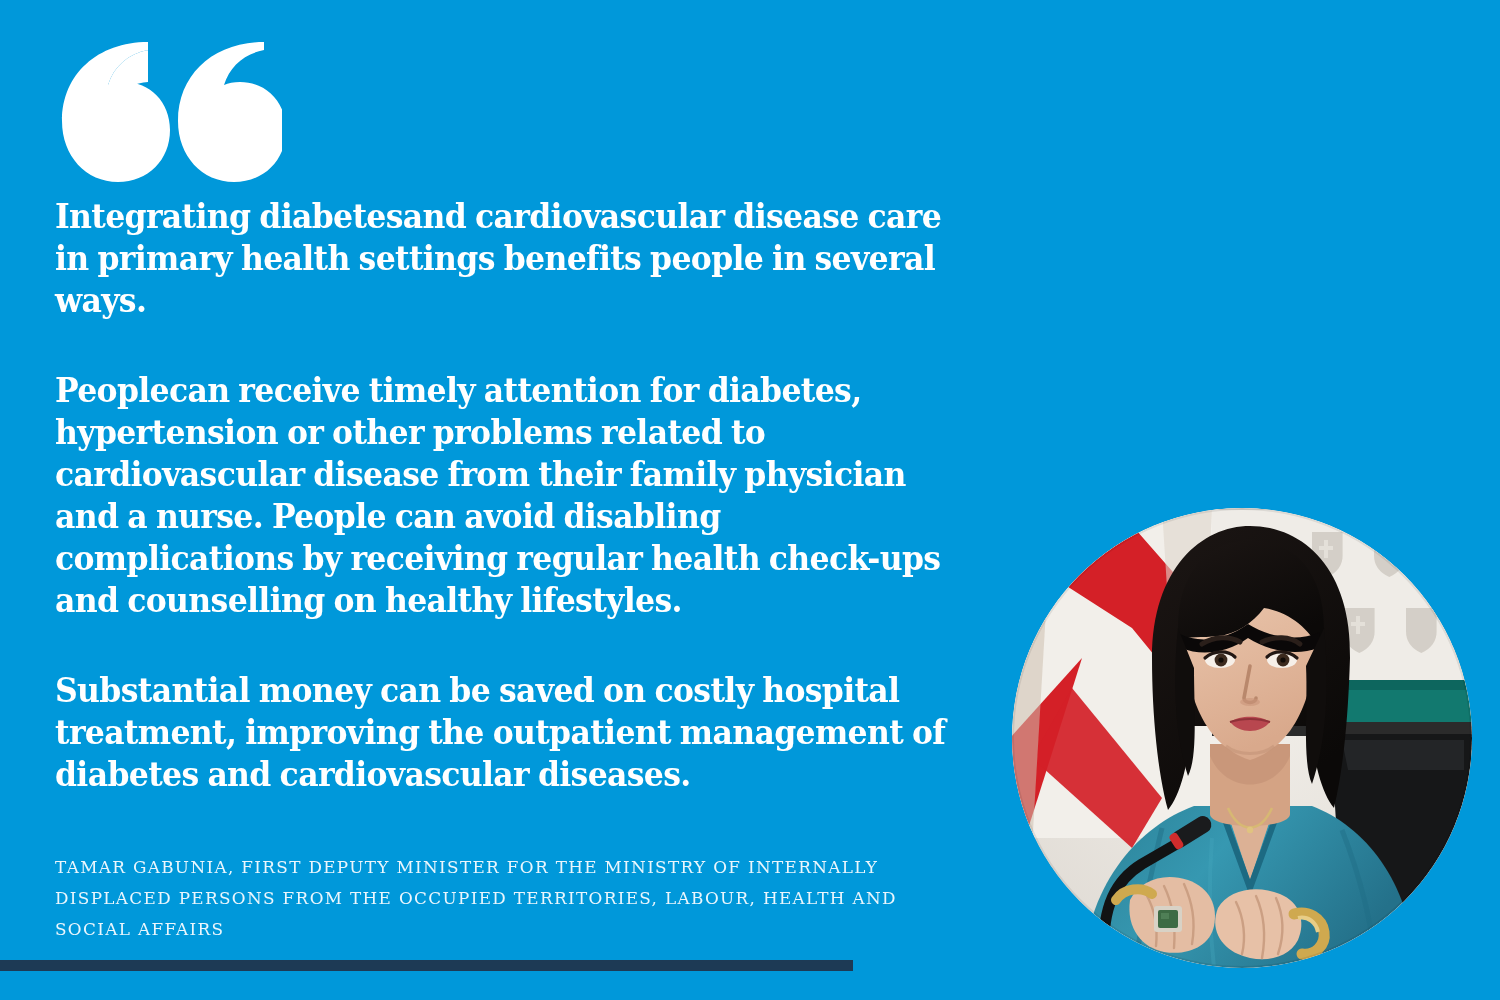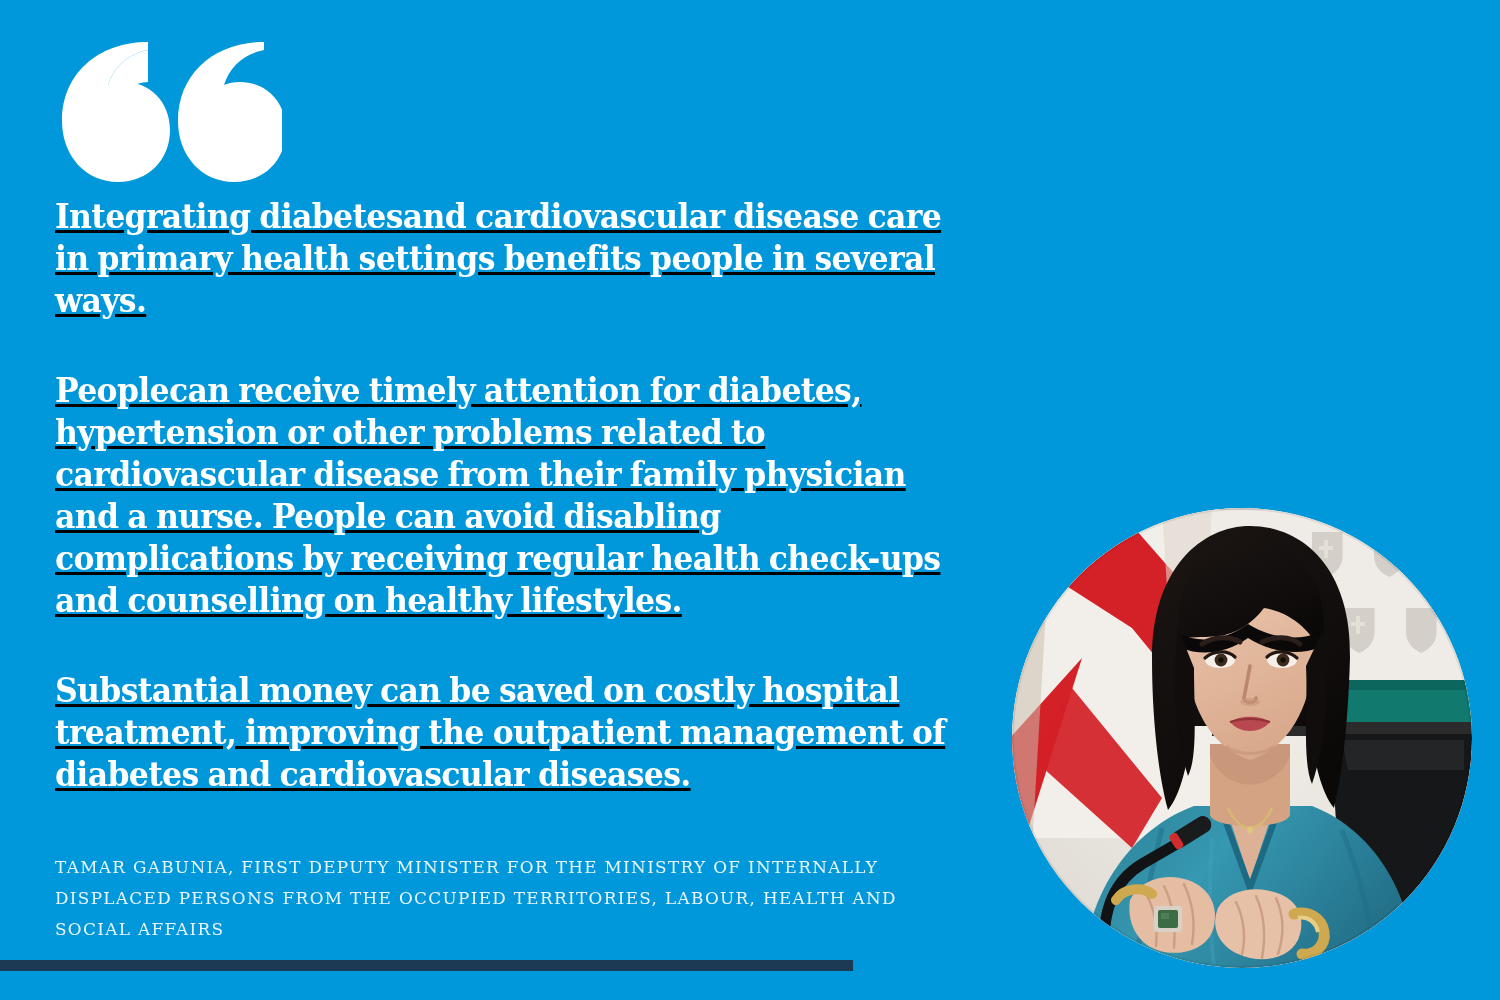--- a/index.html
+++ b/index.html
@@ -19,21 +19,20 @@
     left:52px; top:36px;
     width:230px; height:150px;
   }
   #quote-mark svg { display:block; }
 
   
   #quote-body {
     position:absolute;
     left:55px; top:196px;
     width:960px;
-    text-decoration:underline;
   }
   .quote-para {
     color:#ffffff;
     font-family:"DejaVu Serif", "Liberation Serif", serif;
     font-weight:700;
     font-size:33.5px;
     line-height:42px;
     letter-spacing:-0.7px;
     word-spacing:-1.5px;
     -webkit-font-smoothing:antialiased;

